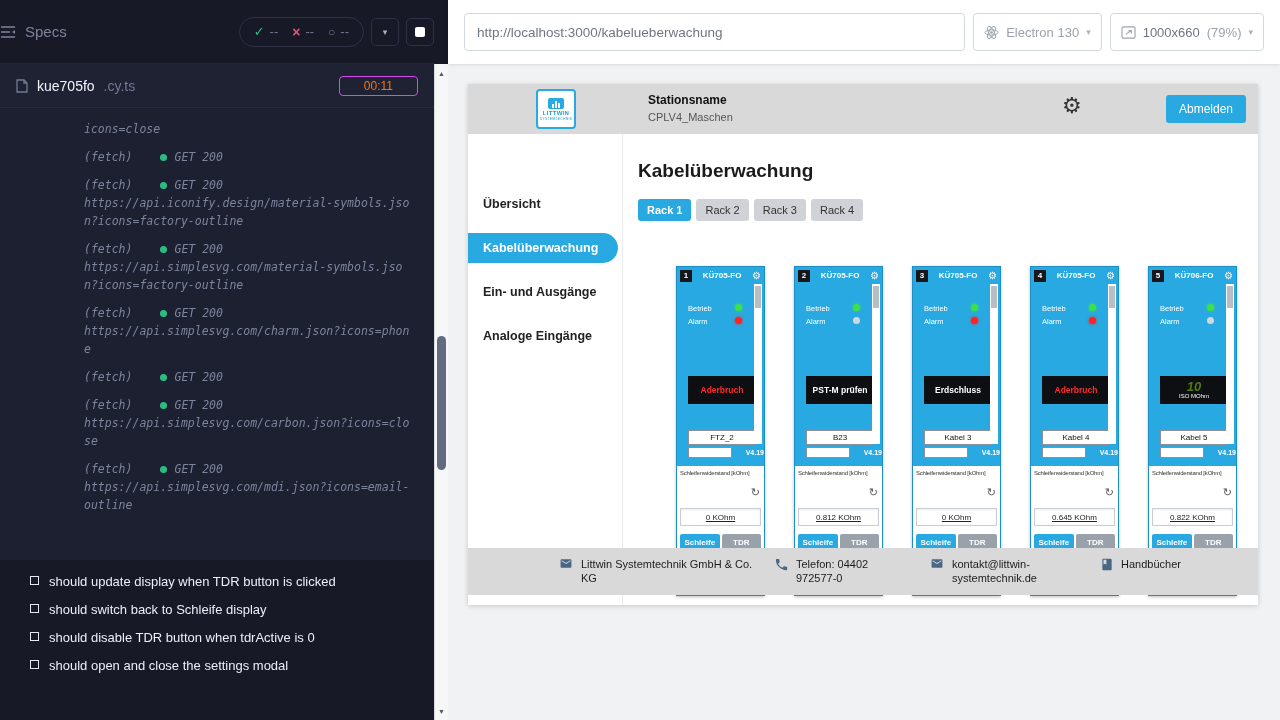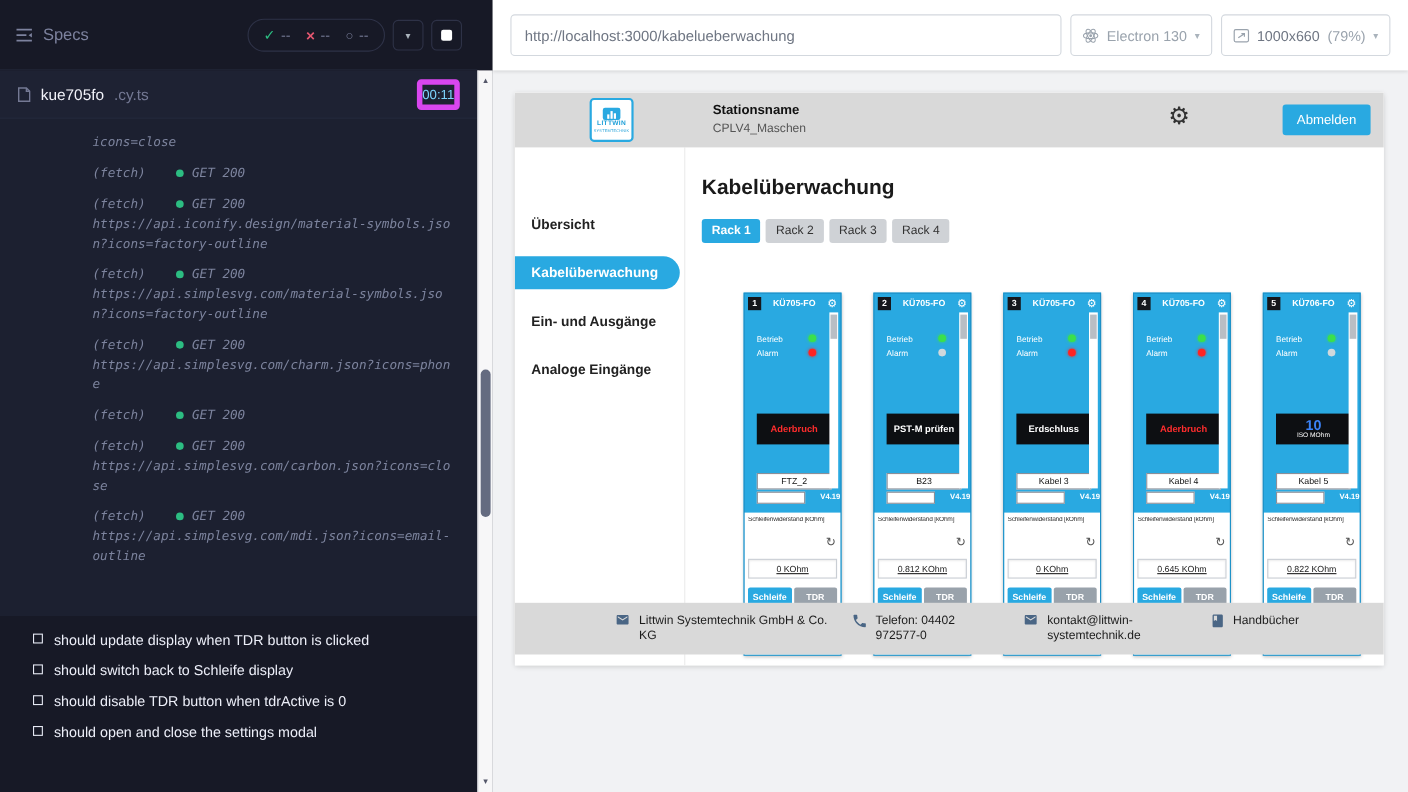--- a/index.html
+++ b/index.html
@@ -2,35 +2,35 @@
 <html><head>
 <meta charset="utf-8">
 <style>
   * { margin:0; padding:0; box-sizing:border-box; }
   html,body { width:1280px; height:720px; overflow:hidden; }
   body { font-family:"Liberation Sans", sans-serif; background:#f1f2f4; }
   .stage { position:relative; width:1280px; height:720px; }
 
   
   .runner { position:absolute; left:0; top:0; width:448px; height:720px; background:#171926; color:#9095ad; }
-  .r-header { position:absolute; left:0; top:0; right:14px; height:64px; display:flex; align-items:center; padding:0 14px; border-bottom:1px solid #232738; }
+  .r-header { position:absolute; left:0; top:0; right:14px; height:64px; display:flex; align-items:center; padding:0 0; border-bottom:1px solid #232738; }
   .specs-btn { display:flex; gap:9px; align-items:center; color:#7d829e; font-size:15px; }
   .r-header-right { margin-left:auto; display:flex; gap:7px; align-items:center; }
   .stats { display:flex; border:1px solid #2e3247; border-radius:15px; padding:5px 14px; gap:14px; font-size:13px; color:#747994; align-items:center; height:30px; }
   .stat { display:flex; gap:5px; align-items:center; }
   .ic-pass { color:#2cbd82; font-size:13px; }
   .ic-fail { color:#e45770; font-weight:bold; font-size:14px; }
   .ic-pend { color:#747994; font-size:12px; }
   .icon-btn { width:28px; height:28px; border:1px solid #2e3247; border-radius:5px; display:flex; align-items:center; justify-content:center; color:#9aa0bb; font-size:10px; background:transparent; }
   .stop-square { width:10px; height:10px; background:#fff; border-radius:2px; }
 
   .spec-row { position:absolute; left:0; top:64px; right:14px; height:44px; display:flex; align-items:center; padding:0 16px; gap:9px; background:#1e2233; border-bottom:1px solid #262b3f; }
   .spec-name { color:#f2f3fa; font-size:14px; }
   .spec-ext { color:#747994; font-size:14px; }
-  .timer { margin-left:auto; border:5px solid #d946ef; border-radius:4px; padding:2px 0; font-size:12px; color:#7dd3fc; }
+  .timer { margin-left:auto; border:1px solid #d946ef; border-radius:4px; padding:2px 24px; font-size:12px; color:#f97316; }
 
   .log { position:absolute; left:0; top:108px; right:14px; height:452px; background:#1c2030; padding:12px 20px 6px 84px;
          font-family:"DejaVu Sans Mono", monospace; font-style:italic; font-size:11.5px; line-height:18px; color:#7d849e; overflow:hidden; }
   .log-entry { margin-bottom:10px; }
   .log-head { display:flex; align-items:center; }
   .log-tag { margin-right:28px; }
   .dot { width:7px; height:7px; border-radius:50%; background:#2cbd82; display:inline-block; margin-right:7px; flex:none; }
   .log-url { word-break:break-all; }
 
   .tests { position:absolute; left:0; top:560px; right:14px; bottom:0; padding:14px 14px 0 30px; background:#171926; }
@@ -86,21 +86,21 @@
   .led-row { display:flex; justify-content:space-between; height:13px; }
   .led-label { color:#fff; font-size:7.5px; }
   .led { width:7px; height:7px; border-radius:50%; flex:none; }
   .led.green { background:#3be04b; box-shadow:0 0 3px #3be04b; }
   .led.red { background:#ff2323; box-shadow:0 0 3px #ff2323; }
   .led.off { background:#cfd8dc; }
   .status-box { margin:46px 0 0 11px; width:68px; height:28px; background:#0d0f12; display:flex; flex-direction:column; align-items:center; justify-content:center; text-align:center; }
   .st { font-size:8.5px; font-weight:bold; white-space:nowrap; }
   .st.red { color:#ff2d2d; }
   .st.white { color:#fff; }
-  .st-big { color:#3b82f6; font-size:13px; font-weight:bold; line-height:13px; }
+  .st-big { color:#4d7c0f; font-size:13px; font-weight:bold; line-height:13px;font-style:italic; }
   .st-sub { color:#fff; font-size:6px; line-height:7px; }
   .name-box { margin:26px 0 0 11px; width:68px; height:15px; background:#fff; border:1px solid #8a8f99; display:flex; align-items:center; justify-content:center; font-size:8px; color:#111; }
   .ver-row { margin:2px 0 0 11px; width:76px; display:flex; align-items:center; justify-content:space-between; }
   .ver-box { width:44px; height:11px; background:#fff; border:1px solid #8a8f99; }
   .ver-text { color:#fff; font-size:7px; font-weight:bold; }
   .card-lower { position:absolute; left:0; right:0; top:199px; bottom:0; background:#fff; padding:4px 3px 0 3px; }
   .res-label { font-size:6px; color:#333; white-space:nowrap; overflow:hidden; letter-spacing:-0.2px; }
   .refresh { position:absolute; right:4px; top:20px; font-size:11px; color:#555; font-style:normal; cursor:pointer; }
   .value-box { margin-top:32px; height:18px; border:1px solid #c9ced4; background:#fff; display:flex; align-items:center; justify-content:center; font-size:8px; color:#222; box-shadow:inset 0 1px 2px rgba(0,0,0,.08);text-decoration:underline; }
   .btns { display:flex; gap:2px; margin-top:8px; }

